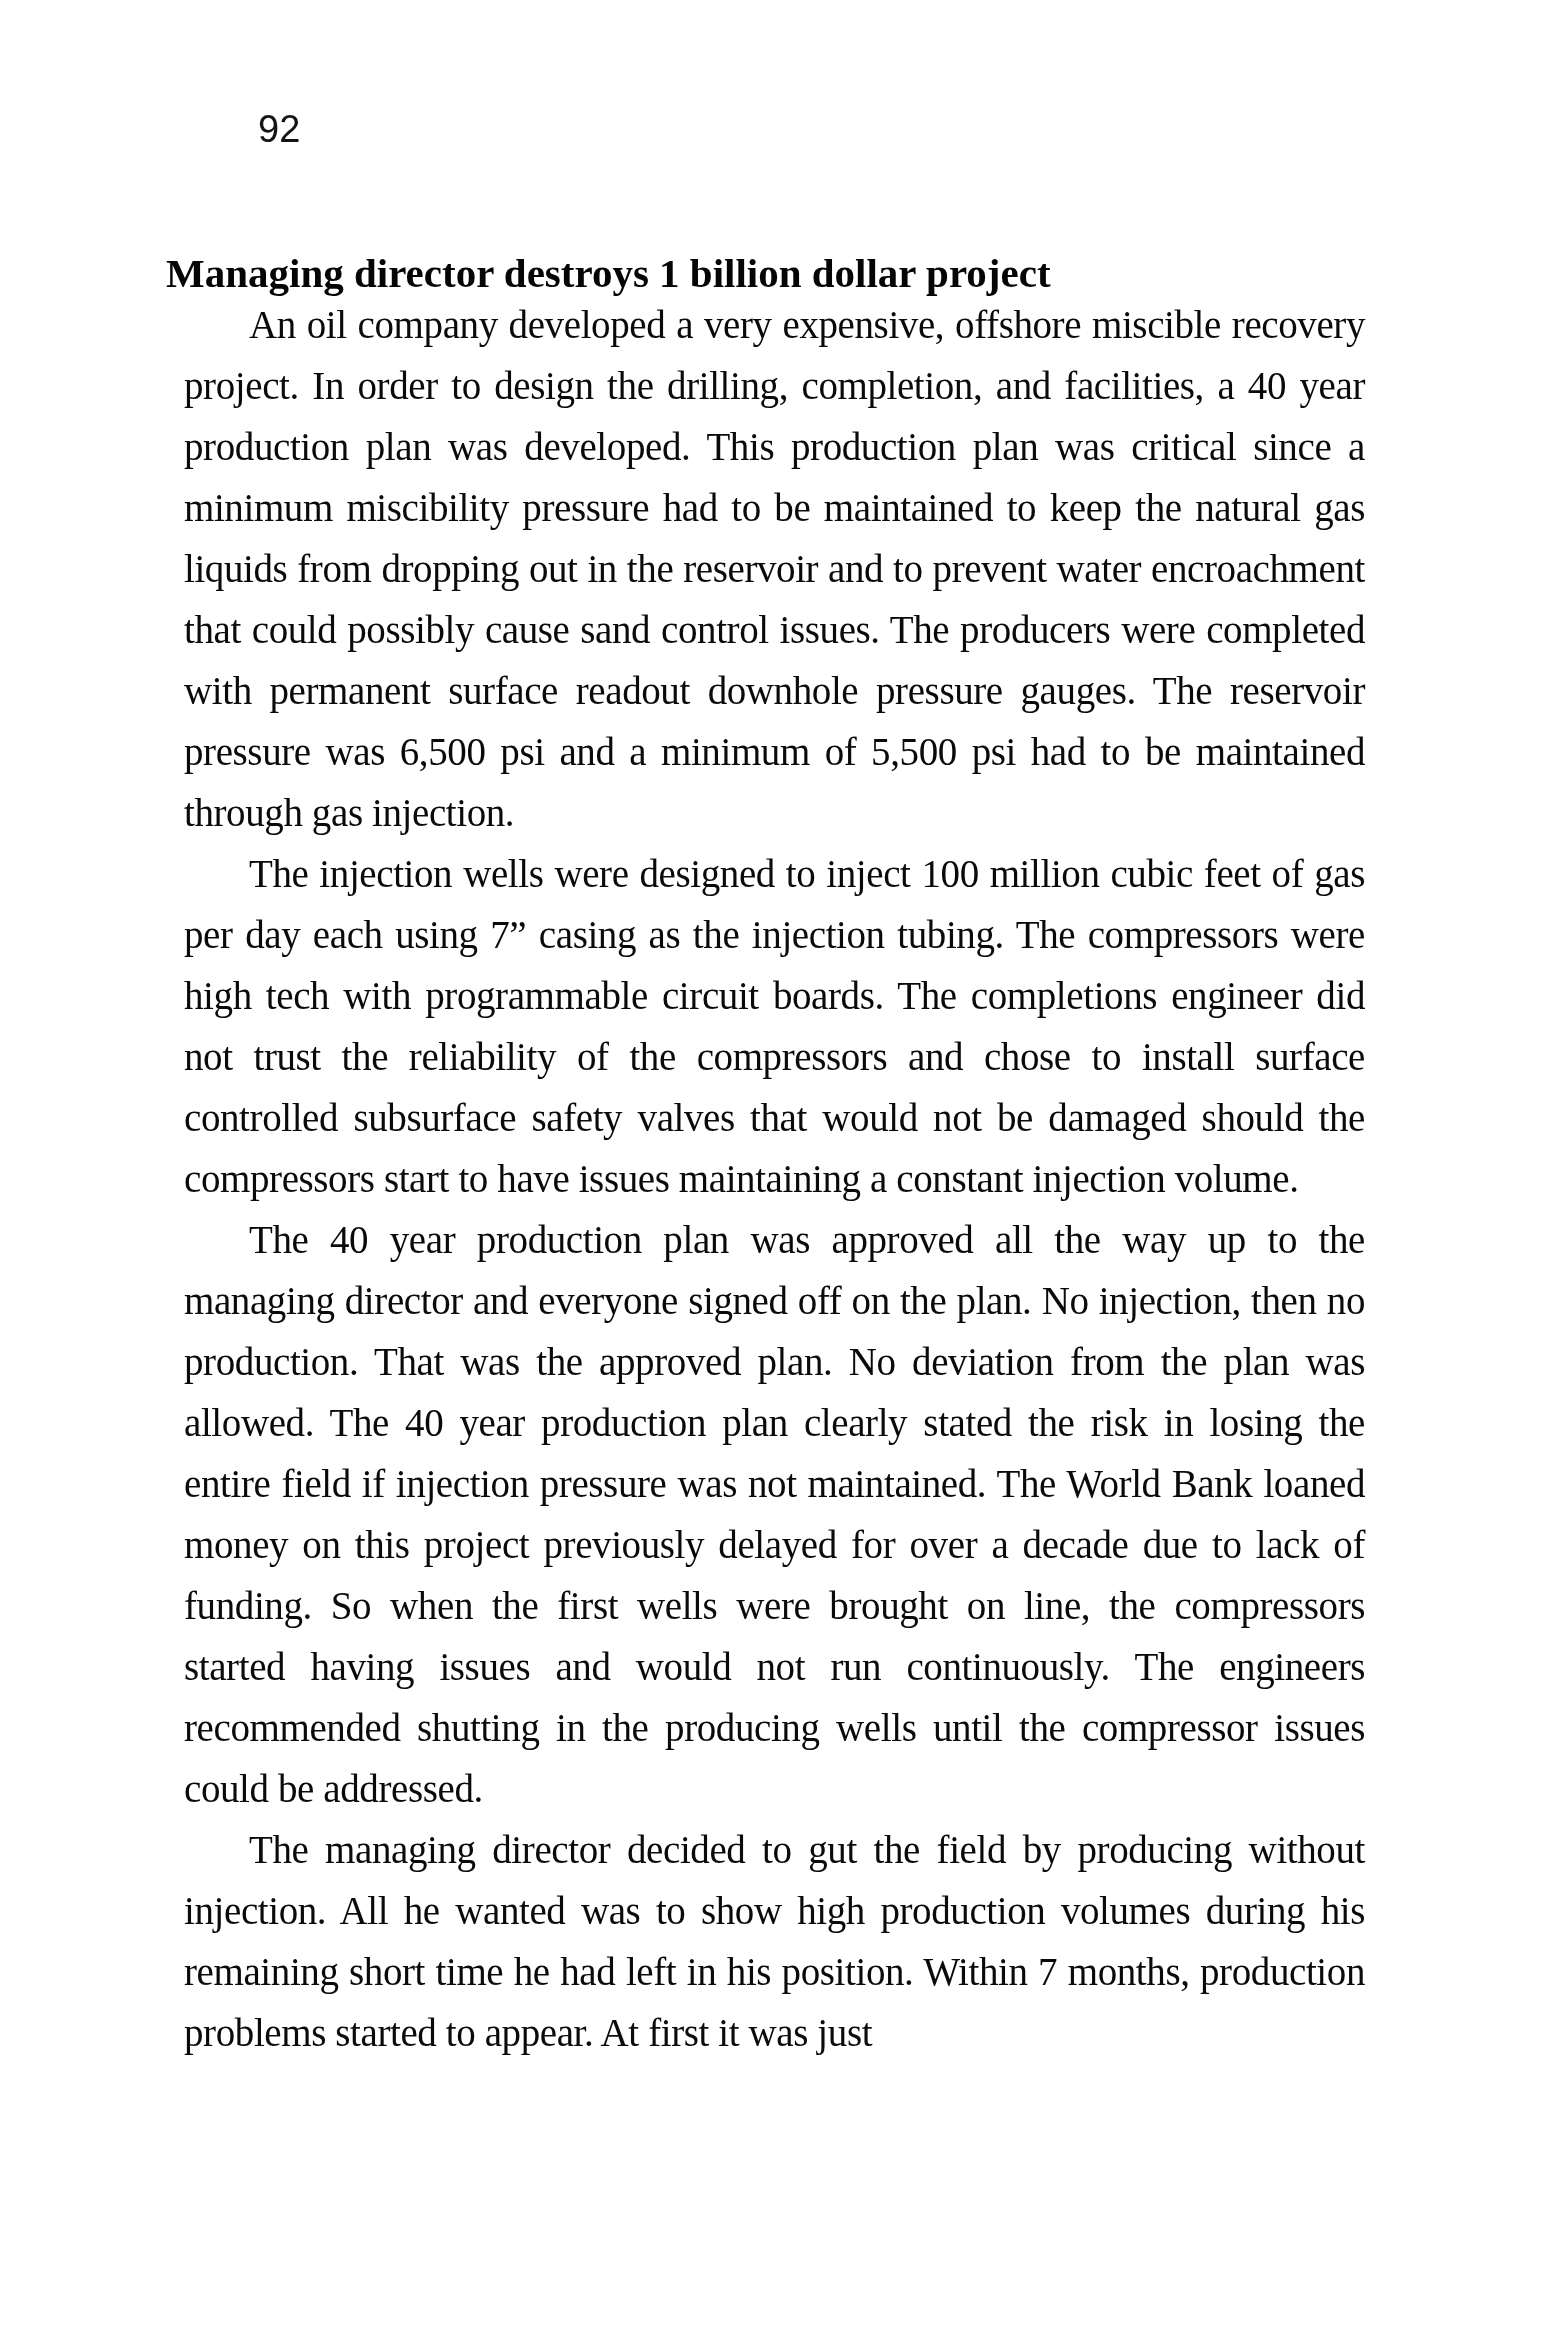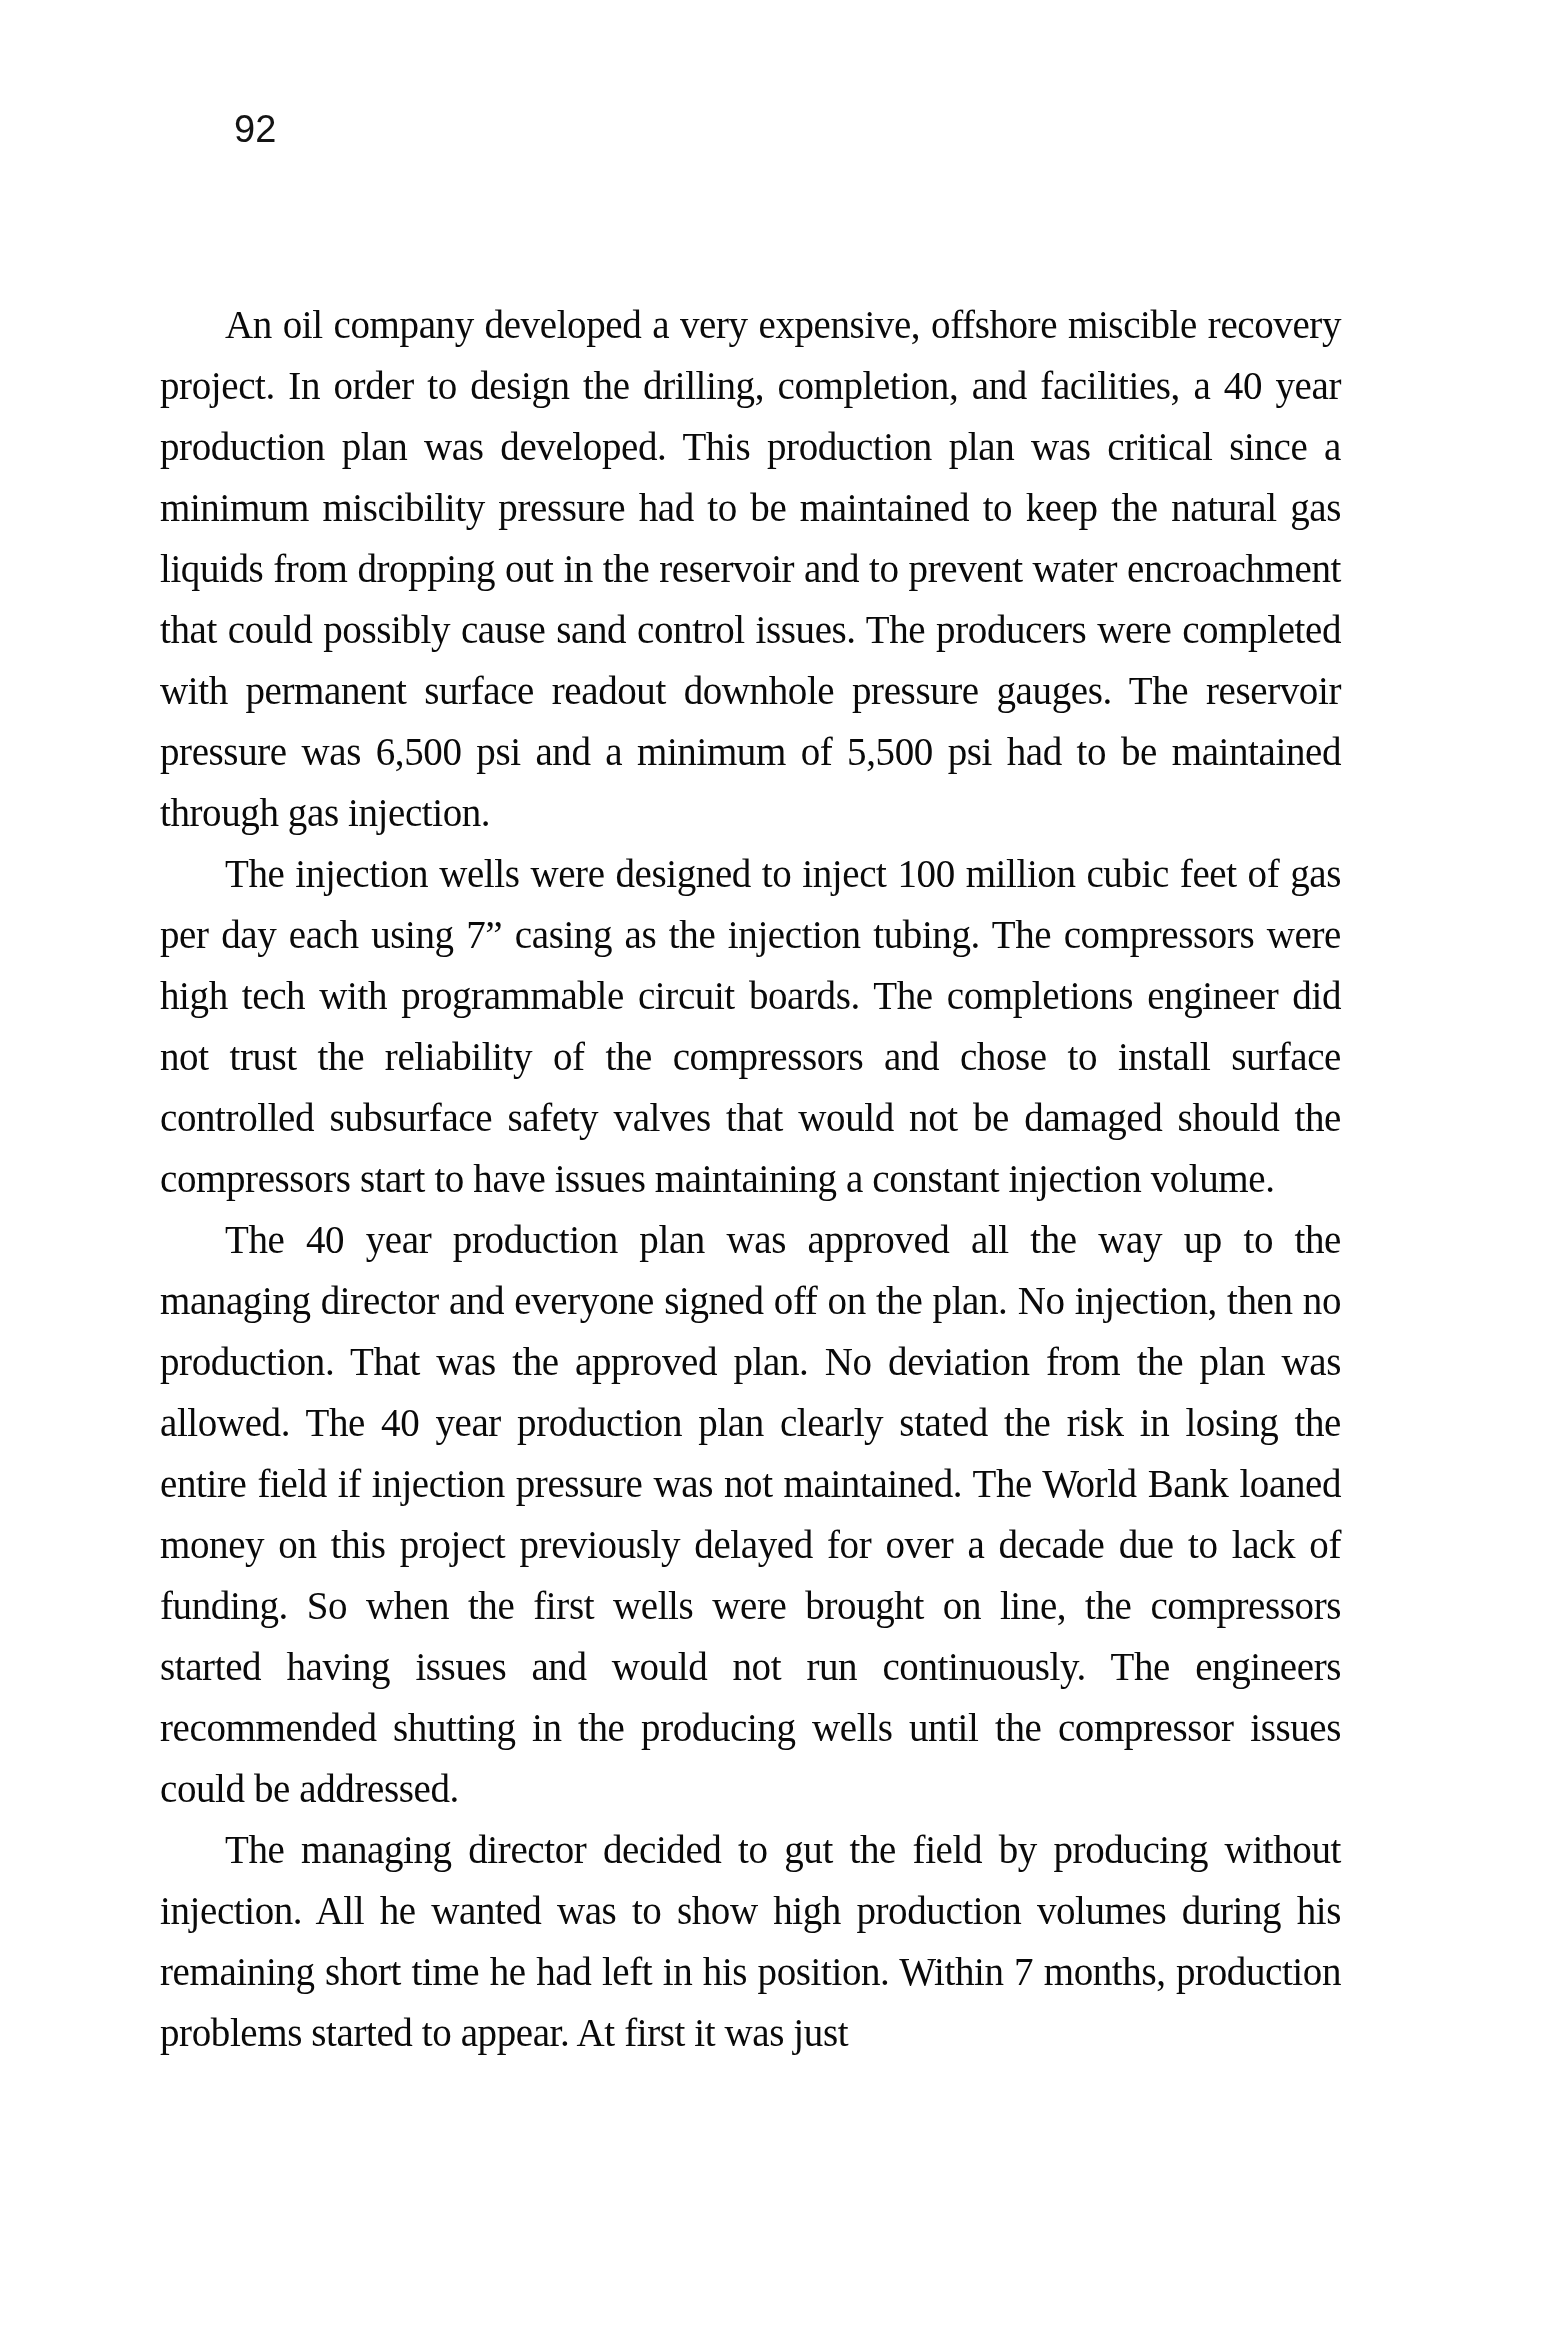--- a/index.html
+++ b/index.html
@@ -6,20 +6,21 @@
     margin: 0;
     padding: 0;
     background: #ffffff;
   }
   .page {
     position: relative;
     width: 1468px;
     height: 2351px;
     background: #ffffff;
     overflow: hidden;
+    margin-left: 24px;
   }
   .page-number {
     position: absolute;
     left: 234px;
     top: 110px;
     font-family: "Liberation Sans", "DejaVu Sans", sans-serif;
     font-size: 38px;
     line-height: 38px;
     color: #141414;
   }
@@ -55,20 +56,21 @@
     -webkit-hyphens: none;
   }
 </style>
 </head>
 <body>
 
 <div class="page">
 
   <div class="page-number">92</div>
 
+  <h1 class="heading">Managing director destroys 1 billion dollar project</h1>
 
   <div class="body-text">
     <p>An oil company developed a very expensive, offshore miscible recovery project. In order to design the drilling, completion, and facilities, a 40 year production plan was developed. This production plan was critical since a minimum miscibility pressure had to be maintained to keep the natural gas liquids from dropping out in the reservoir and to prevent water encroachment that could possibly cause sand control issues. The producers were completed with permanent surface readout downhole pressure gauges. The reservoir pressure was 6,500 psi and a minimum of 5,500 psi had to be maintained through gas injection.</p>
     <p>The injection wells were designed to inject 100 million cubic feet of gas per day each using 7” casing as the injection tubing. The compressors were high tech with programmable circuit boards. The completions engineer did not trust the reliability of the compressors and chose to install surface controlled subsurface safety valves that would not be damaged should the compressors start to have issues maintaining a constant injection volume.</p>
     <p>The 40 year production plan was approved all the way up to the managing director and everyone signed off on the plan. No injection, then no production. That was the approved plan. No deviation from the plan was allowed. The 40 year production plan clearly stated the risk in losing the entire field if injection pressure was not maintained. The World Bank loaned money on this project previously delayed for over a decade due to lack of funding. So when the first wells were brought on line, the compressors started having issues and would not run continuously. The engineers recommended shutting in the producing wells until the compressor issues could be addressed.</p>
     <p>The managing director decided to gut the field by producing without injection. All he wanted was to show high production volumes during his remaining short time he had left in his position. Within 7 months, production problems started to appear. At first it was just</p>
   </div>
 
 </div>
 

